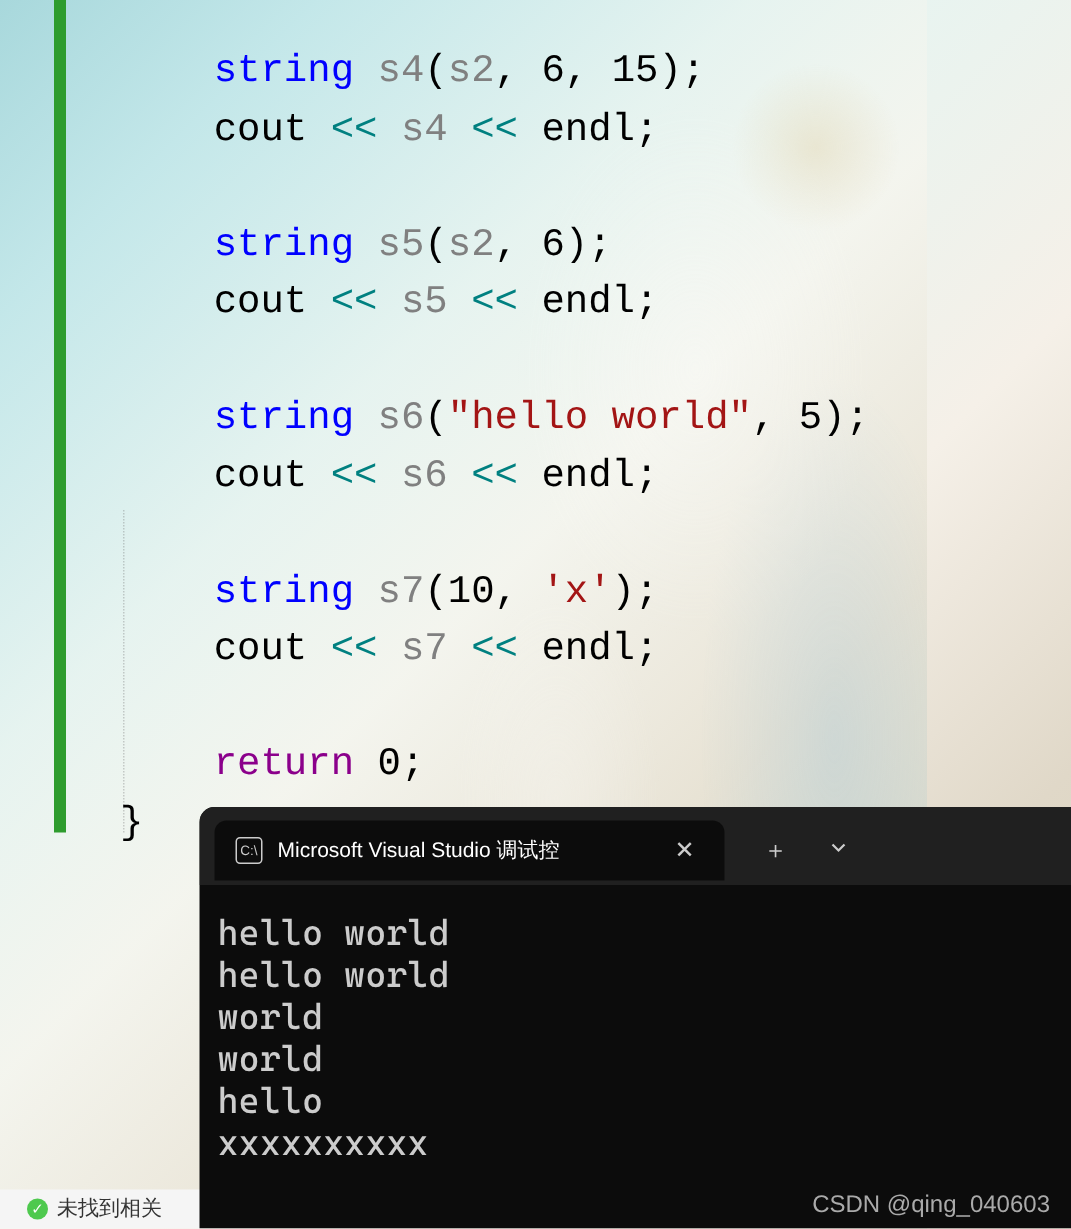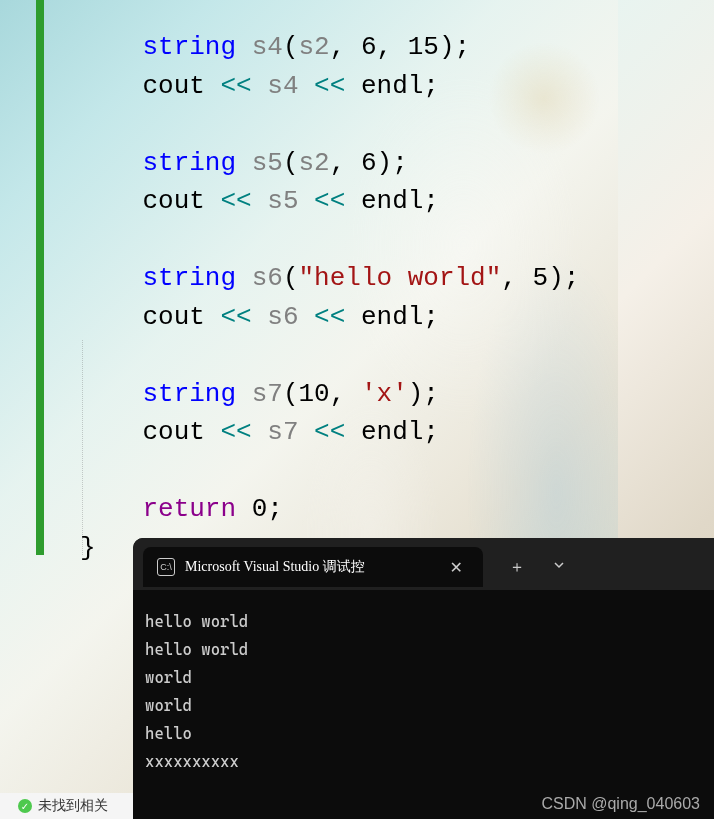--- a/index.html
+++ b/index.html
@@ -150,21 +150,20 @@
       align-items: center;
       justify-content: center;
       font-size: 9px;
       color: #ccc;
     }
     
     .tab-title {
       flex: 1;
       white-space: nowrap;
       overflow: hidden;
-      font-family: Liberation Serif, serif;
     }
     
     .tab-close {
       color: #ccc;
       font-size: 16px;
       cursor: pointer;
       padding: 2px 6px;
     }
     
     .tab-actions {
@@ -177,21 +176,21 @@
     .tab-action {
       color: #ccc;
       padding: 8px 14px;
       font-size: 16px;
       cursor: pointer;
     }
     
     .terminal-body {
       padding: 18px 12px;
       font-family: 'Cascadia Mono', Consolas, monospace;
-      font-size: 16px;
+      font-size: 24px;
       line-height: 28px;
       color: #cccccc;
       white-space: pre;
     }
     
     .watermark {
       position: absolute;
       bottom: 6px;
       right: 14px;
       color: #aaa;

